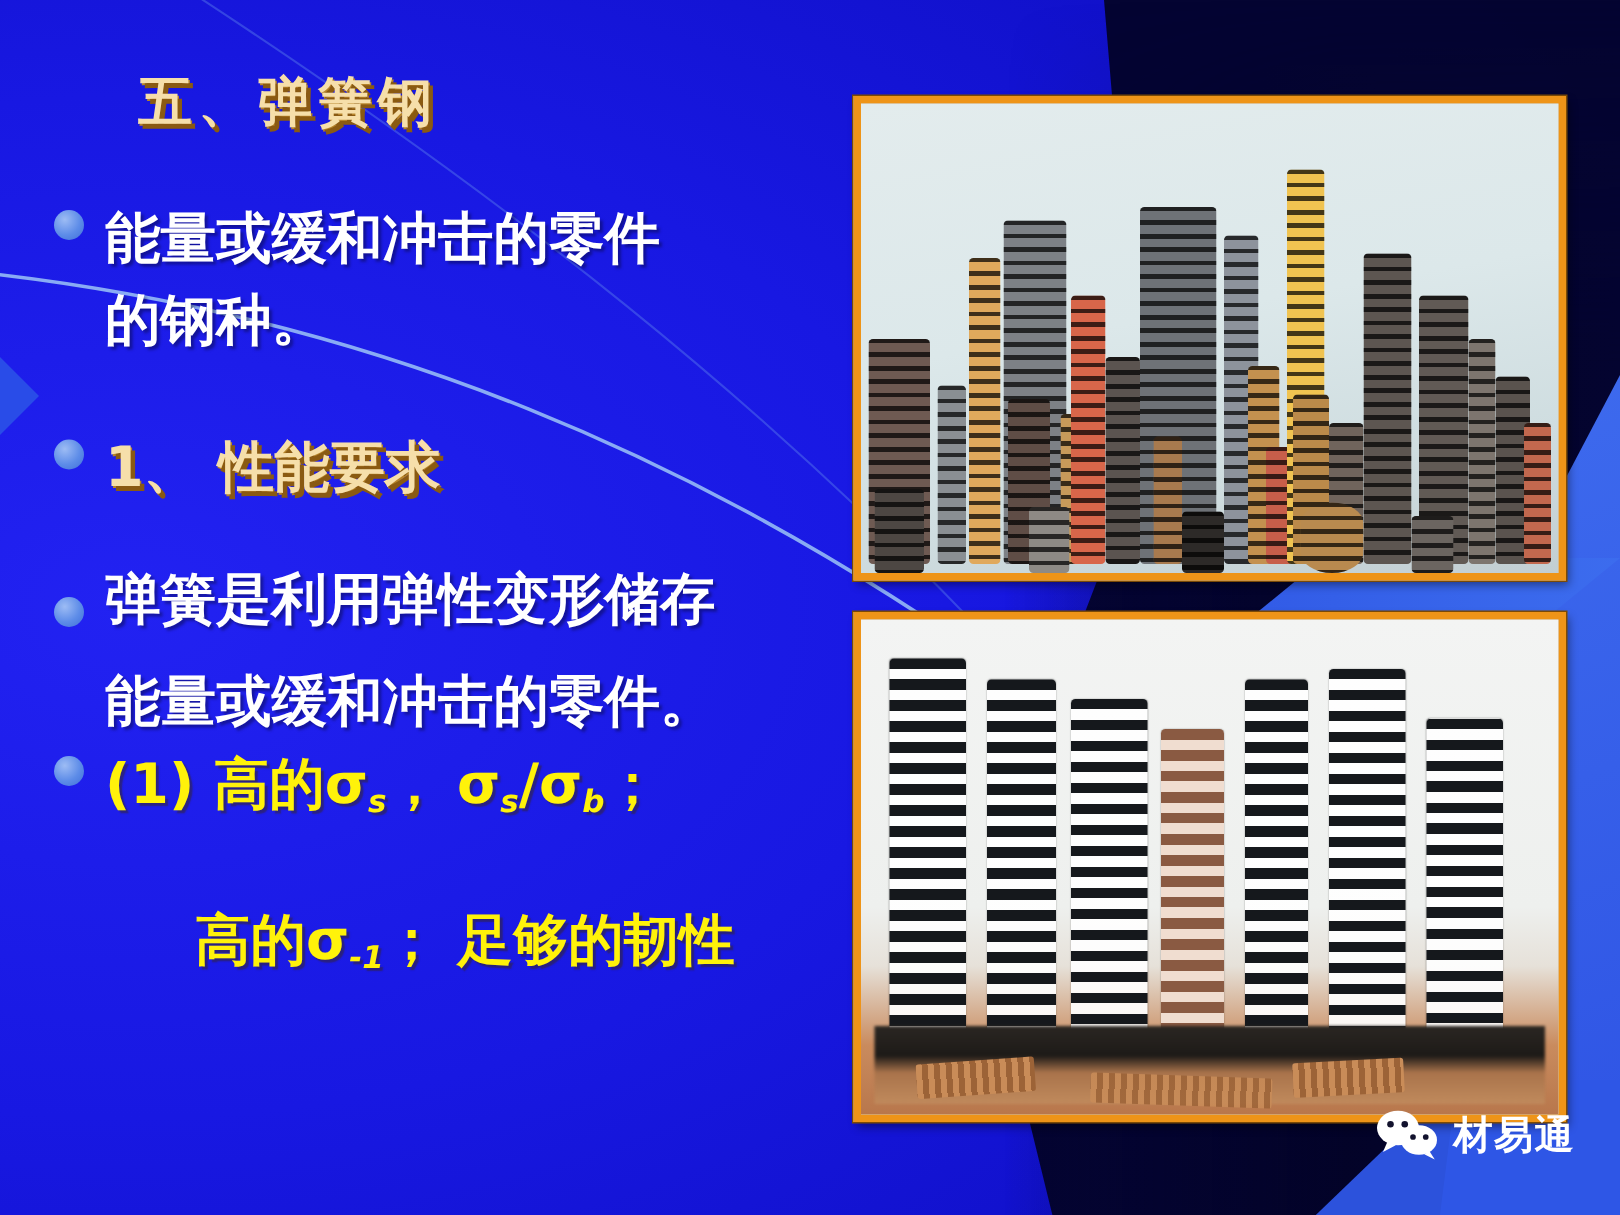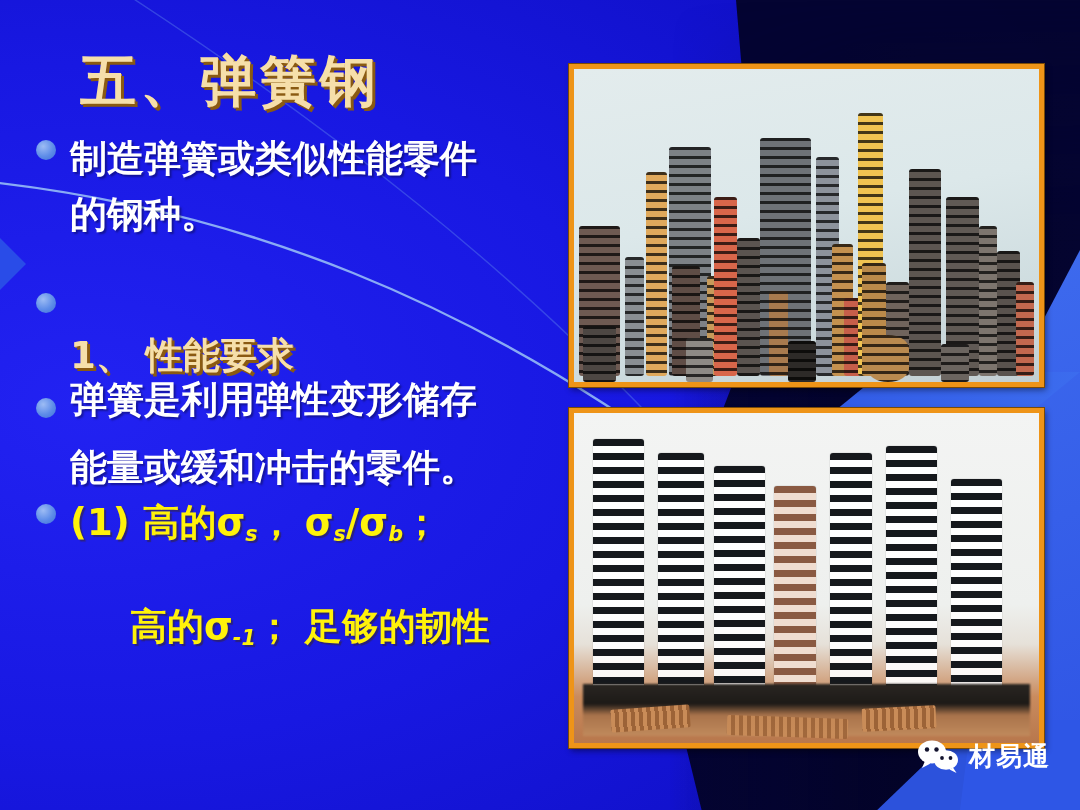--- a/index.html
+++ b/index.html
@@ -28,38 +28,38 @@
     clip-path:polygon(48% 0, 100% 0, 82% 100%, 30% 100%);}
   .bg-blue-tri-bottom{position:absolute;left:820px;bottom:0;width:260px;height:90px;
     background:#2E56E6;
     clip-path:polygon(58% 0, 100% 0, 100% 100%, 22% 100%);opacity:.95;}
   .bg-notch-left{position:absolute;left:0;top:238px;width:26px;height:52px;
     background:#2B55E8;clip-path:polygon(0 0, 100% 50%, 0 100%);opacity:.85;}
   .swoosh{position:absolute;left:0;top:0;width:1080px;height:810px;pointer-events:none;}
 
   
   .title{
-    position:absolute;left:80px;top:44px;
-    font-size:56px;font-weight:bold;letter-spacing:4px;
+    position:absolute;left:92px;top:44px;
+    font-size:36px;font-weight:bold;letter-spacing:4px;
     color:#F6DFAA;
     text-shadow:3px 3px 0 #8A5A12, 1px 1px 0 #B5832A;
     white-space:nowrap;
   }
 
   
   .line{position:absolute;display:flex;align-items:flex-start;white-space:nowrap;}
   .dot{
     width:20px;height:20px;border-radius:50%;
     background:radial-gradient(circle at 36% 32%, #9DBCF4 0%, #5D8CE8 55%, #3F6FD8 100%);
     flex:0 0 auto;margin-right:14px;
   }
   .dot.spacer{background:none;}
   .txt{font-size:37px;font-weight:bold;line-height:1;}
   .txt.white{color:#FFFFFF;text-shadow:2px 2px 2px rgba(0,0,0,.35);}
-  .txt.gold{color:#F6DFAA;text-shadow:3px 3px 0 #8A5A12,1px 1px 0 #B5832A;margin-top:44px;}
+  .txt.gold{color:#F6DFAA;text-shadow:3px 3px 0 #8A5A12,1px 1px 0 #B5832A;}
   .txt.yellow{color:#FFF20A;text-shadow:2px 2px 1px rgba(60,40,0,.45);}
   sub{font-size:.56em;vertical-align:baseline;position:relative;top:.30em;
       font-style:italic;font-weight:bold;}
   .sig{font-family:"DejaVu Sans","Liberation Sans",sans-serif;}
 
   
   .photo{
     position:absolute;
     border:5px solid #EE9418;
     box-shadow:0 0 0 1px #7a4a06, 2px 3px 6px rgba(0,0,0,.45);
@@ -111,21 +111,21 @@
 
   <svg class="swoosh" viewBox="0 0 1080 810">
     <path d="M -10 182 C 240 210 470 300 700 470 C 820 560 900 640 960 740" fill="none" stroke="#9CC4F7" stroke-width="2.4" opacity=".85"></path>
     <path d="M 120 -10 C 320 120 520 270 700 470" fill="none" stroke="#6E9BEF" stroke-width="1.4" opacity=".35"></path>
   </svg>
 
   <div class="title">五、弹簧钢</div>
 
   <div class="line" style="left:36px;top:140px;">
     <span class="dot"></span>
-    <span class="txt white">制造弹簧或类似性能零件</span>
+    <span class="txt white">能量或缓和冲击的零件</span>
   </div>
 
   <div class="line" style="left:36px;top:196px;font-family:Liberation Serif, serif;">
     <span class="dot spacer"></span>
     <span class="txt white">的钢种。</span>
   </div>
 
   <div class="line" style="left:36px;top:293px;">
     <span class="dot"></span>
     <span class="txt gold">1、 性能要求</span>

